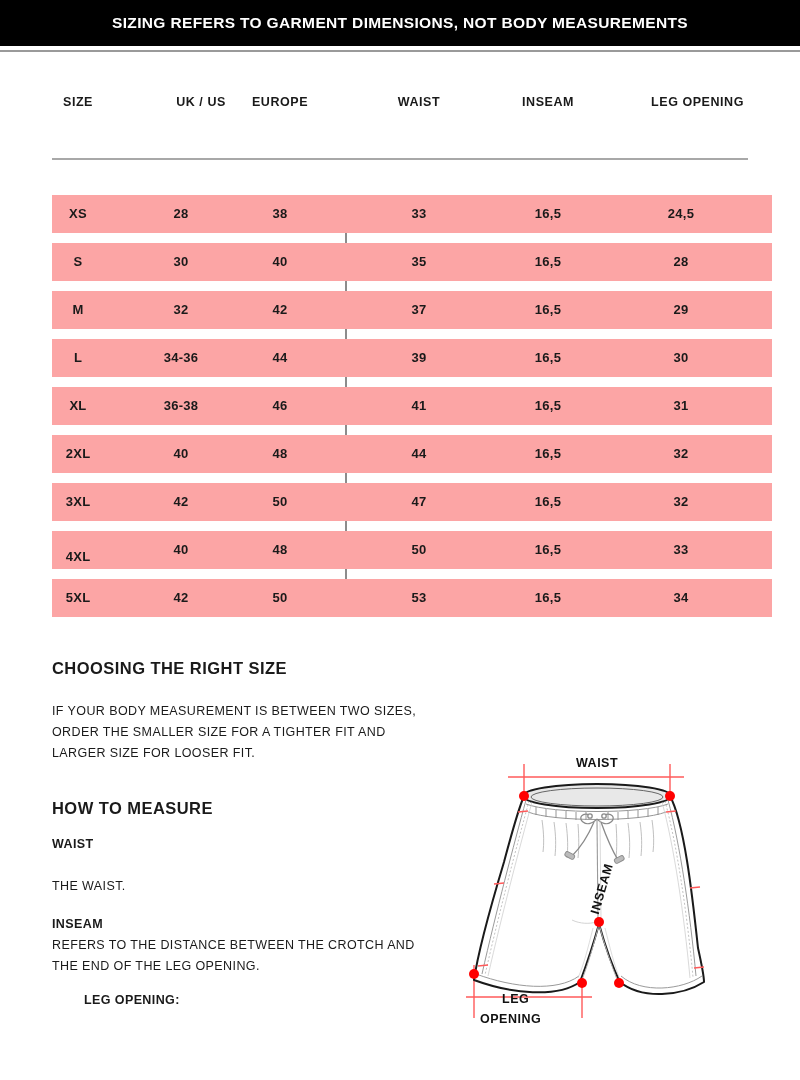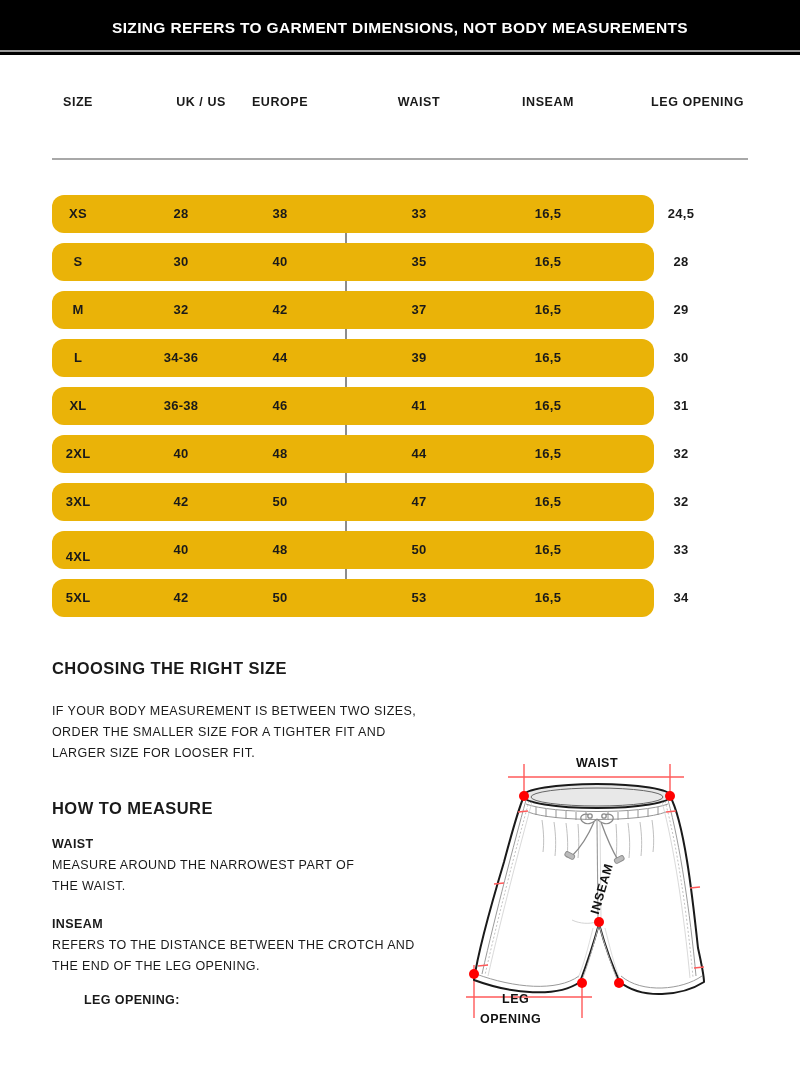--- a/index.html
+++ b/index.html
@@ -8,21 +8,21 @@
     background: #ffffff;
     font-family: "Liberation Sans", sans-serif;
     color: #1a1a1a;
     overflow: hidden;
   }
   .page { position: relative; width: 800px; height: 1080px; }
 
   
   .banner {
     position: absolute; left: 0; top: 0;
-    width: 800px; height: 55px;
+    width: 800px; height: 46px;
     background: #000000;
     display: flex; align-items: center; justify-content: center;
   }
   .banner-text {
     color: #ffffff;
     font-size: 15.5px;
     font-weight: bold;
     letter-spacing: 0.35px;
     text-align: center;
     white-space: nowrap;
@@ -55,23 +55,22 @@
 
   .vdivider {
     position: absolute; left: 345px; top: 195px;
     width: 2px; height: 418px;
     background: #8c8c8c;
   }
 
   .rows { position: absolute; left: 52px; top: 0; width: 696px; }
   .row {
     position: absolute; left: 0;
-    width: 602px; height: 38px;
-    background: #eab308;
-    border-radius: 12px;
+    width: 720px; height: 38px;
+    background: #fca5a5;
   }
   .cell {
     position: absolute; top: 0;
     height: 38px; line-height: 38px;
     font-size: 13px; font-weight: bold;
     letter-spacing: 0.3px;
     white-space: nowrap;
     transform: translateX(-50%);
   }
 
@@ -218,21 +217,20 @@
   </div>
 
   <div class="sect-title" style="top:659px;">CHOOSING THE RIGHT SIZE</div>
   <div class="body-line" style="top:704px;">IF YOUR BODY MEASUREMENT IS BETWEEN TWO SIZES,</div>
   <div class="body-line" style="top:725px;">ORDER THE SMALLER SIZE FOR A TIGHTER FIT AND</div>
   <div class="body-line" style="top:746px;">LARGER SIZE FOR LOOSER FIT.</div>
 
   <div class="sect-title" style="top:799px;">HOW TO MEASURE</div>
 
   <div class="sub-title" style="top:837px;">WAIST</div>
-  <div class="body-line" style="top:858px;">MEASURE AROUND THE NARROWEST PART OF</div>
   <div class="body-line" style="top:879px;">THE WAIST.</div>
 
   <div class="sub-title" style="top:917px;">INSEAM</div>
   <div class="body-line" style="top:938px;">REFERS TO THE DISTANCE BETWEEN THE CROTCH AND</div>
   <div class="body-line" style="top:959px;">THE END OF THE LEG OPENING.</div>
 
   <div class="sub-title" style="top:993px;padding-left:32px;">LEG OPENING:</div>
 
   <div class="diagram">
     <svg viewBox="0 0 330 300" xmlns="http://www.w3.org/2000/svg">

